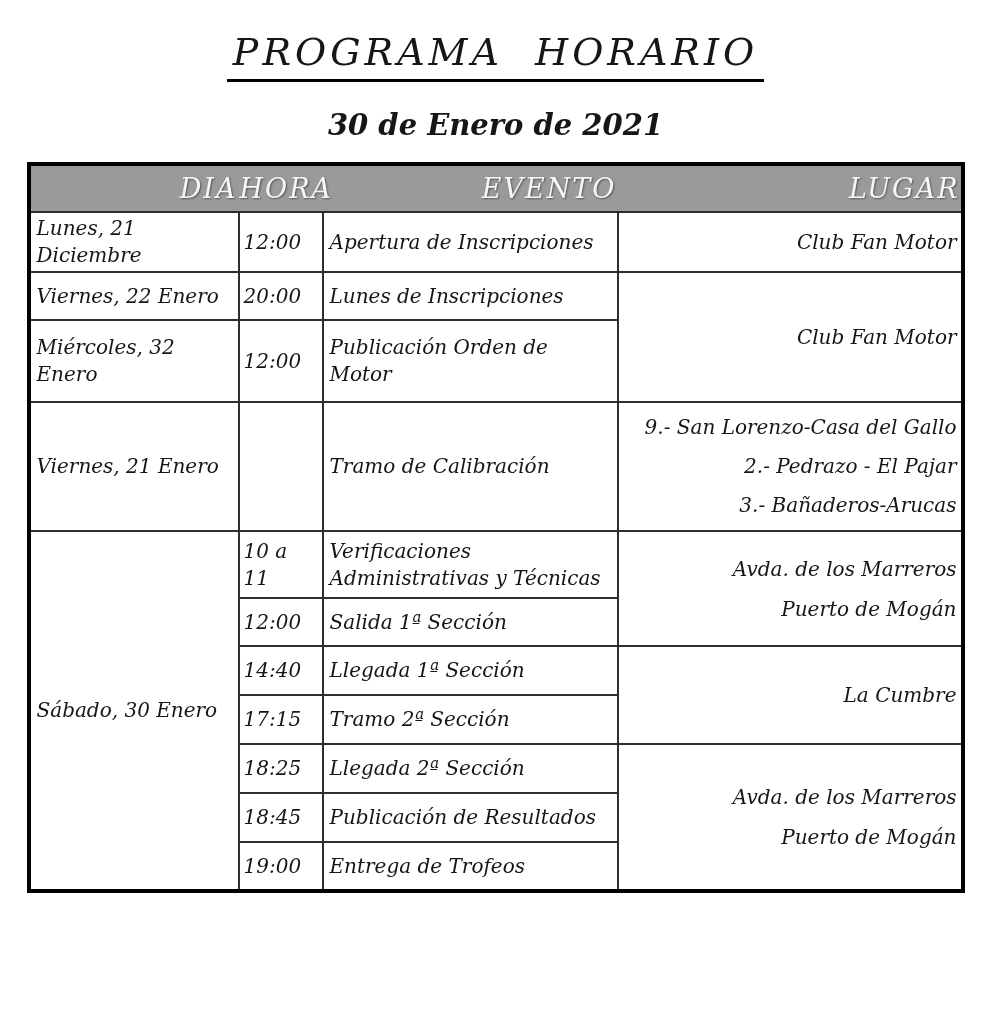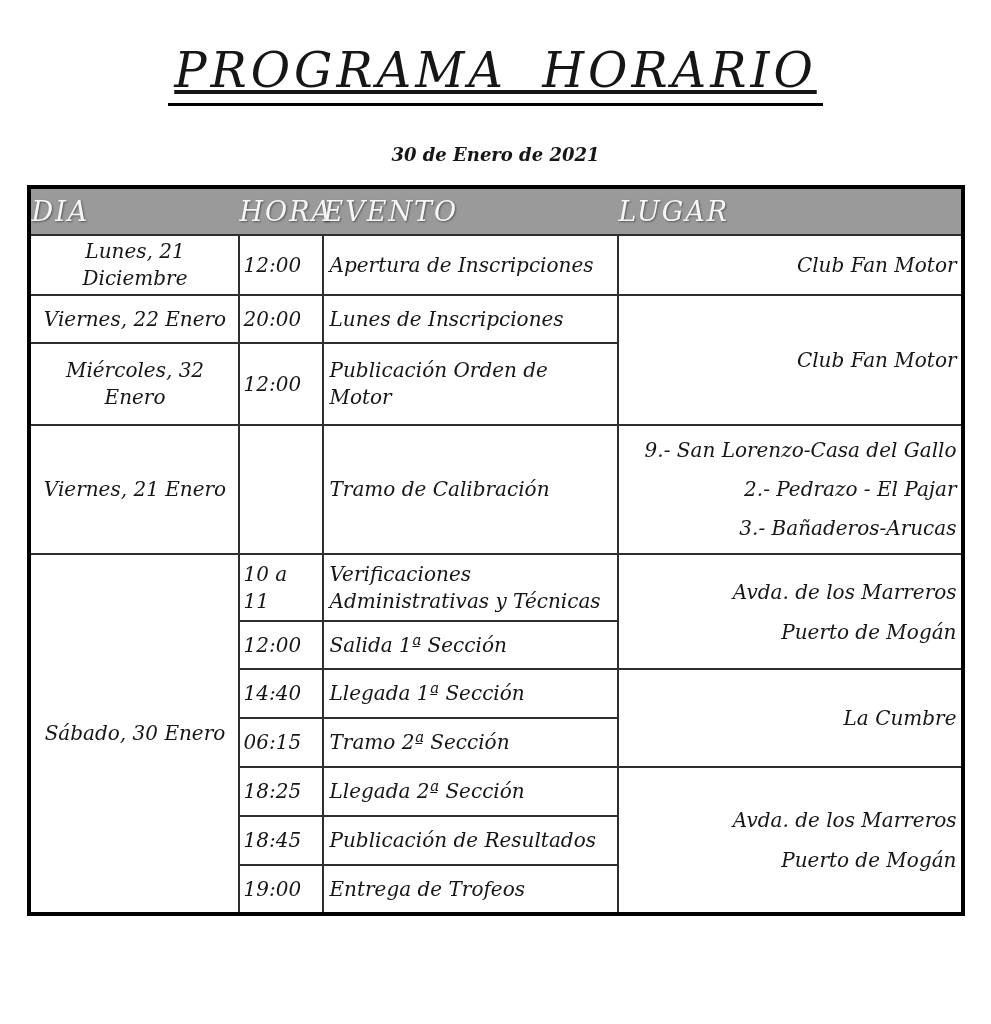--- a/index.html
+++ b/index.html
@@ -18,43 +18,42 @@
     font-family:"DejaVu Serif", serif;
     color:var(--text);
     overflow:hidden;
   }
   .page{width:991px;height:1024px;position:relative;}
 
   .title-wrap{ text-align:center; padding-top:26px; }
   .main-title{
     display:inline-block;
     font-style:italic;
-    font-size:48px;
+    font-size:38px;
     letter-spacing:4px;
     word-spacing:16px;
     font-weight:500;
     border-bottom:3px solid var(--outer);
     padding:0 6px 5px 6px;
-    margin:16px;
-    text-decoration:underline;
+    margin:4px;
   }
   .event-title{
     text-align:center;
     font-style:italic;
     font-size:58px;
     letter-spacing:1px;
     font-weight:500;
     margin:26px 0 0 0;
     white-space:nowrap;
   }
   .event-date{
     text-align:center;
     font-style:italic;
     font-weight:bold;
-    font-size:18px;
+    font-size:29px;
     margin-top:22px;
   }
 
   table.schedule{
     width:934px;
     margin:20px auto 0 auto;
     border-collapse:collapse;
     table-layout:fixed;
     border:4px solid var(--outer);
     font-style:italic;
@@ -66,32 +65,32 @@
   col.c-evento{width:295px;}
   col.c-lugar{width:345px;}
 
   th{
     background:var(--header-bg);
     color:var(--header-text);
     font-style:italic;
     font-weight:normal;
     font-size:27px;
     letter-spacing:2px;
-    text-align:left;
+    text-align:right;
     border:none;
     border-bottom:2px solid var(--line);
     text-shadow:1px 1px 2px rgba(0,0,0,0.45);
   }
   td{
     border:2px solid var(--line);
     vertical-align:middle;
     padding:2px 4px;
     line-height:1.35;
   }
-  td.dia{ text-align:center; padding-left:6px; }
+  td.dia{ text-align:left; padding-left:6px; }
   td.hora{ text-align:left; }
   td.evento{ text-align:left; padding-left:6px; }
   td.lugar{ text-align:right; }
 
   .rh-head{height:48px;}
   .rh48{height:48px;}
   .rh82{height:82px;}
   .rh129{height:129px;}
   .rh67{height:67px;}
   .rh49{height:49px;}
@@ -166,21 +165,21 @@
       <tr class="rh48">
         <td class="hora">12:00</td>
         <td class="evento">Salida 1ª Sección</td>
       </tr>
       <tr class="rh49">
         <td class="hora">14:40</td>
         <td class="evento">Llegada 1ª Sección</td>
         <td class="lugar" rowspan="2">La Cumbre</td>
       </tr>
       <tr class="rh49">
-        <td class="hora">06:15</td>
+        <td class="hora">17:15</td>
         <td class="evento">Tramo 2ª Sección</td>
       </tr>
       <tr class="rh49">
         <td class="hora">18:25</td>
         <td class="evento">Llegada 2ª Sección</td>
         <td class="lugar" rowspan="3">
           <div class="lugar-line">Avda. de los Marreros</div>
           <div class="lugar-line">Puerto de Mogán</div>
         </td>
       </tr>

